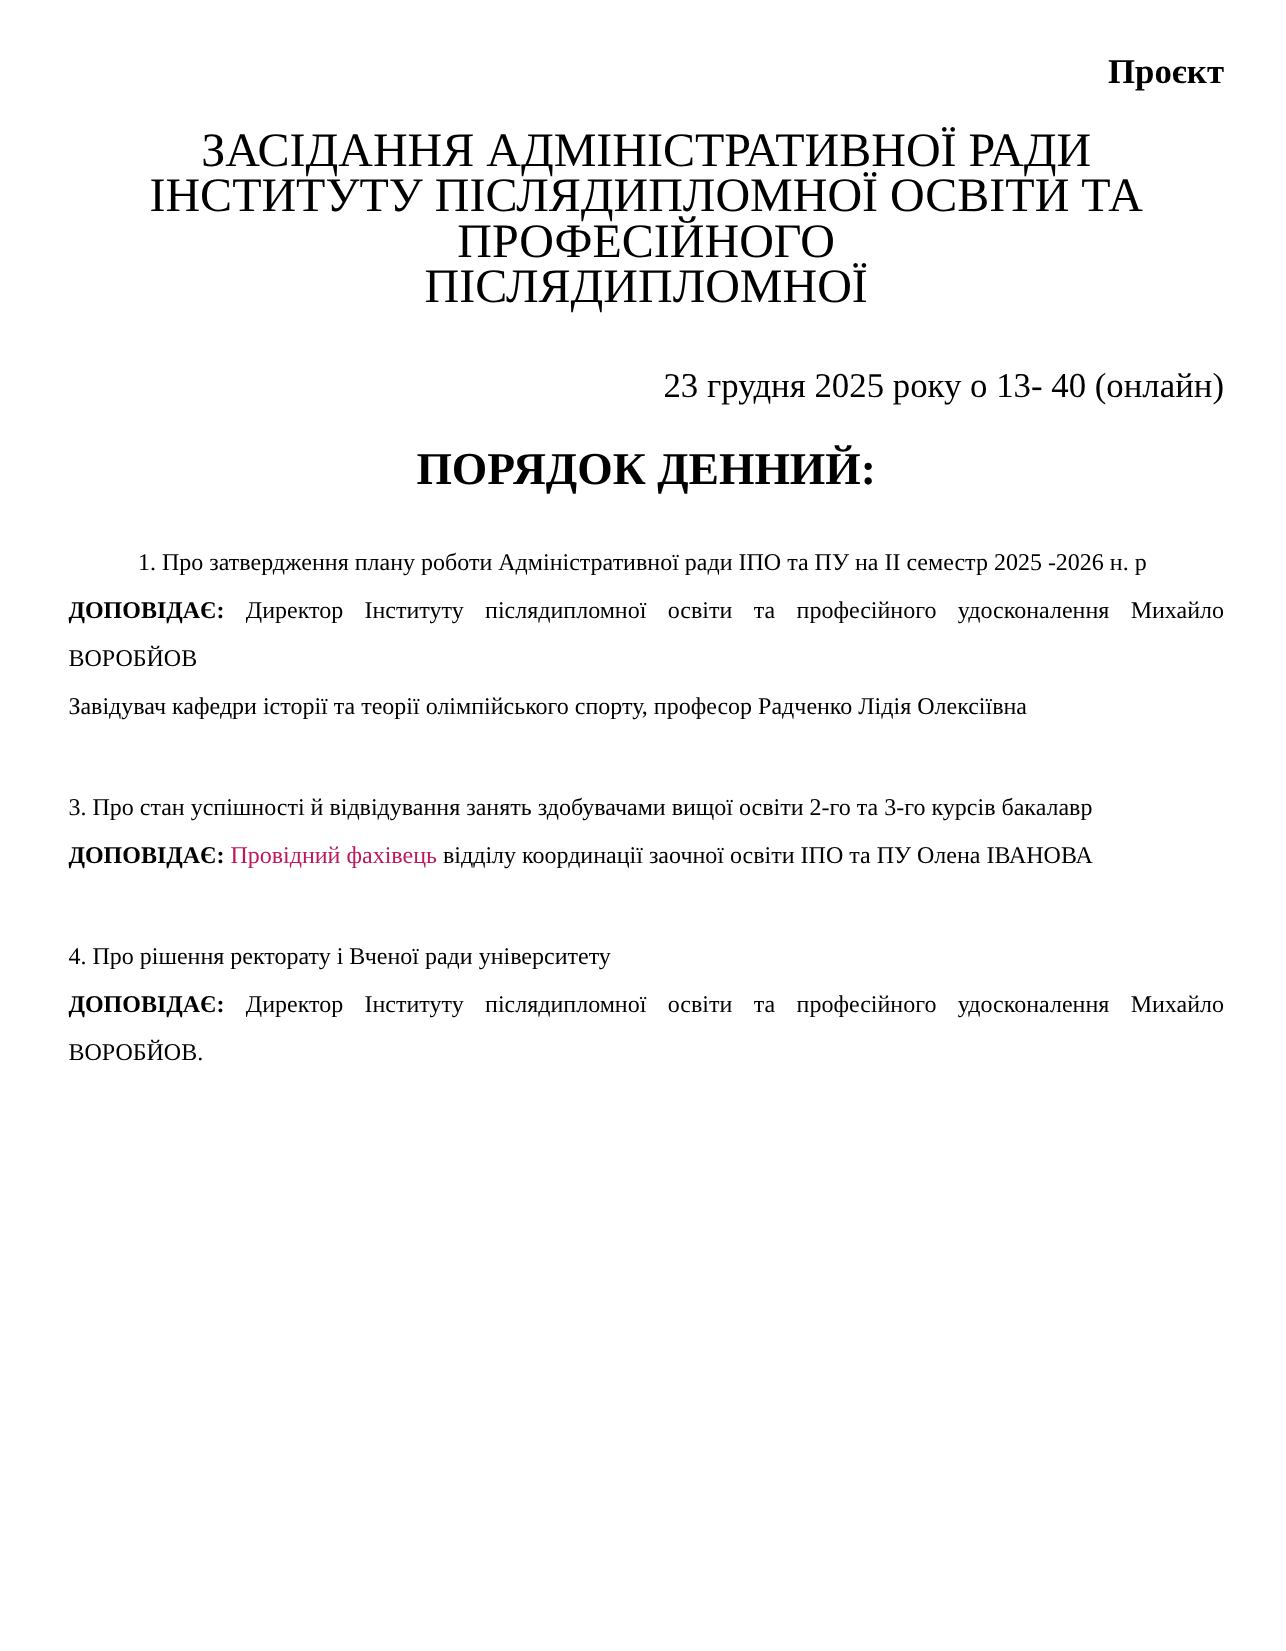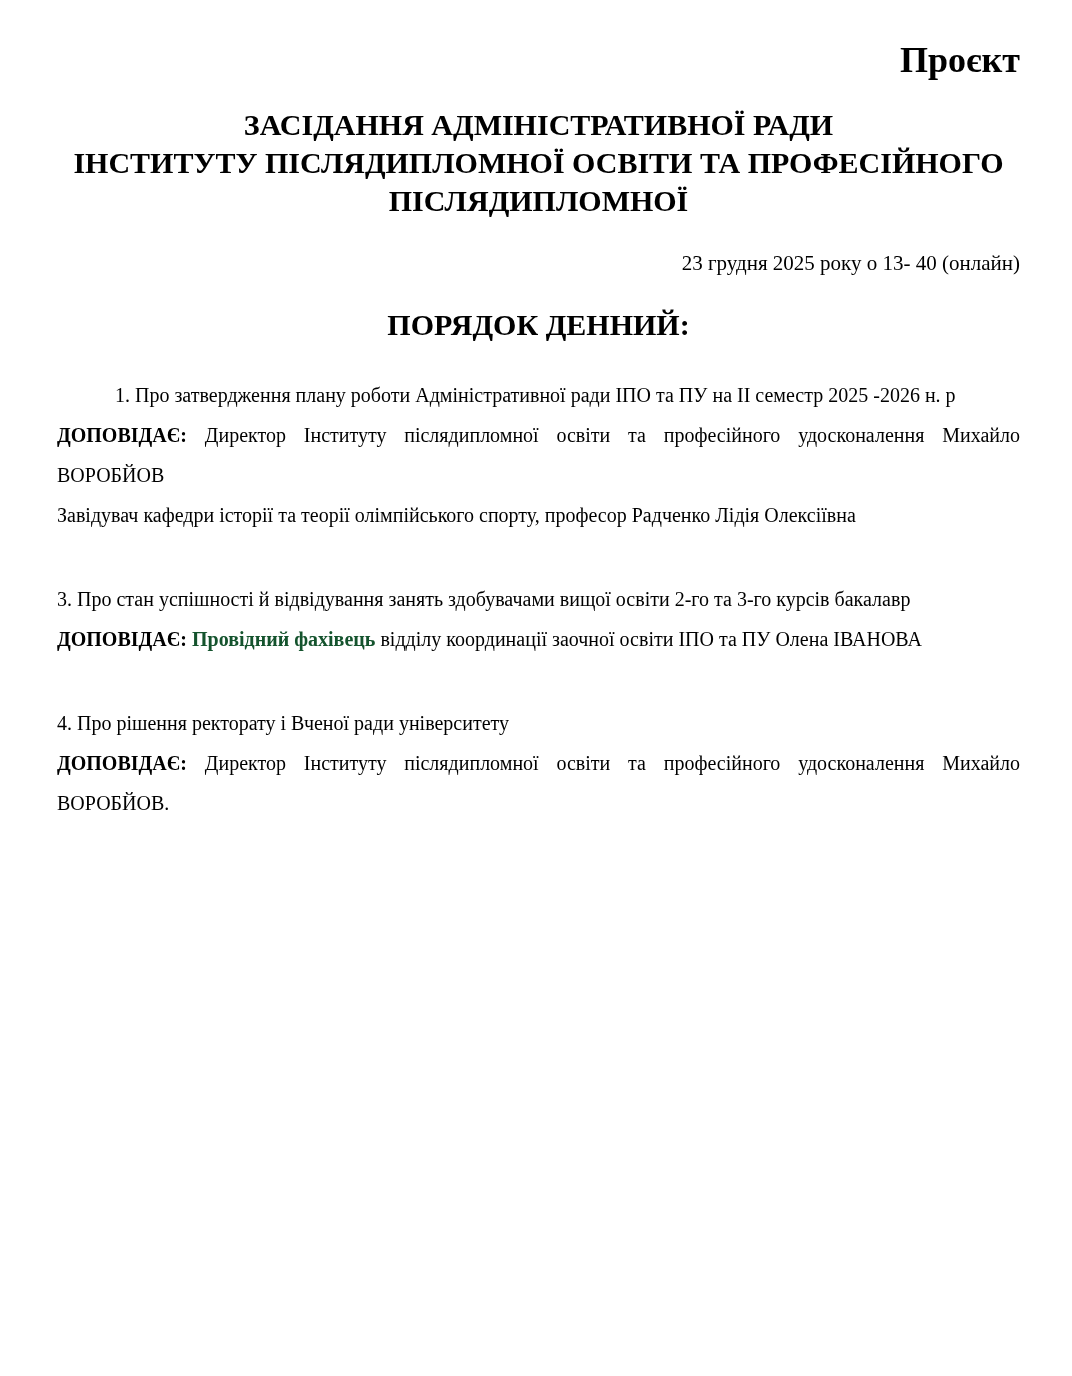--- a/index.html
+++ b/index.html
@@ -15,52 +15,52 @@
     overflow: hidden;
   }
   .body-text {
     font-size: 20px;
     line-height: 40px;
     text-align: justify;
     margin: 0;
   }
   .indent { text-indent: 58px; }
   .doc-label {
-    font-size: 36px;
+    font-size: 29px;
     line-height: 40px;
     font-weight: bold;
     text-align: right;
     margin: 0;
   }
   .title-block {
     margin-top: 26px;
     text-align: center;
-    font-weight: bold;
-    font-size: 30px;
+    font-weight: normal;
+    font-size: 40px;
     line-height: 38px;
   }
   .date-line {
-    margin-top: 23px;
-    font-size: 21px;
+    margin-top: 44px;
+    font-size: 29px;
     line-height: 40px;
     text-align: right;
   }
   .agenda-heading {
     margin-top: 22px;
     text-align: center;
     font-weight: bold;
-    font-size: 30px;
+    font-size: 38px;
     line-height: 40px;
   }
   .item { margin-top: 40px; }
   .item-3 { margin-top: 44px; font-family: Liberation Serif, serif; }
   .item-4 { margin-top: 44px; }
   .first-item { margin-top: 24px; }
   .speaker-label { font-weight: bold; }
-  .muted { color: #14532d; font-weight: bold; }
+  .muted { color: #be185d; }
 </style>
 </head>
 <body>
 
 <div class="page">
 
   <p class="doc-label">Проєкт</p>
 
   <div class="title-block">
     <div>ЗАСІДАННЯ АДМІНІСТРАТИВНОЇ РАДИ</div>

